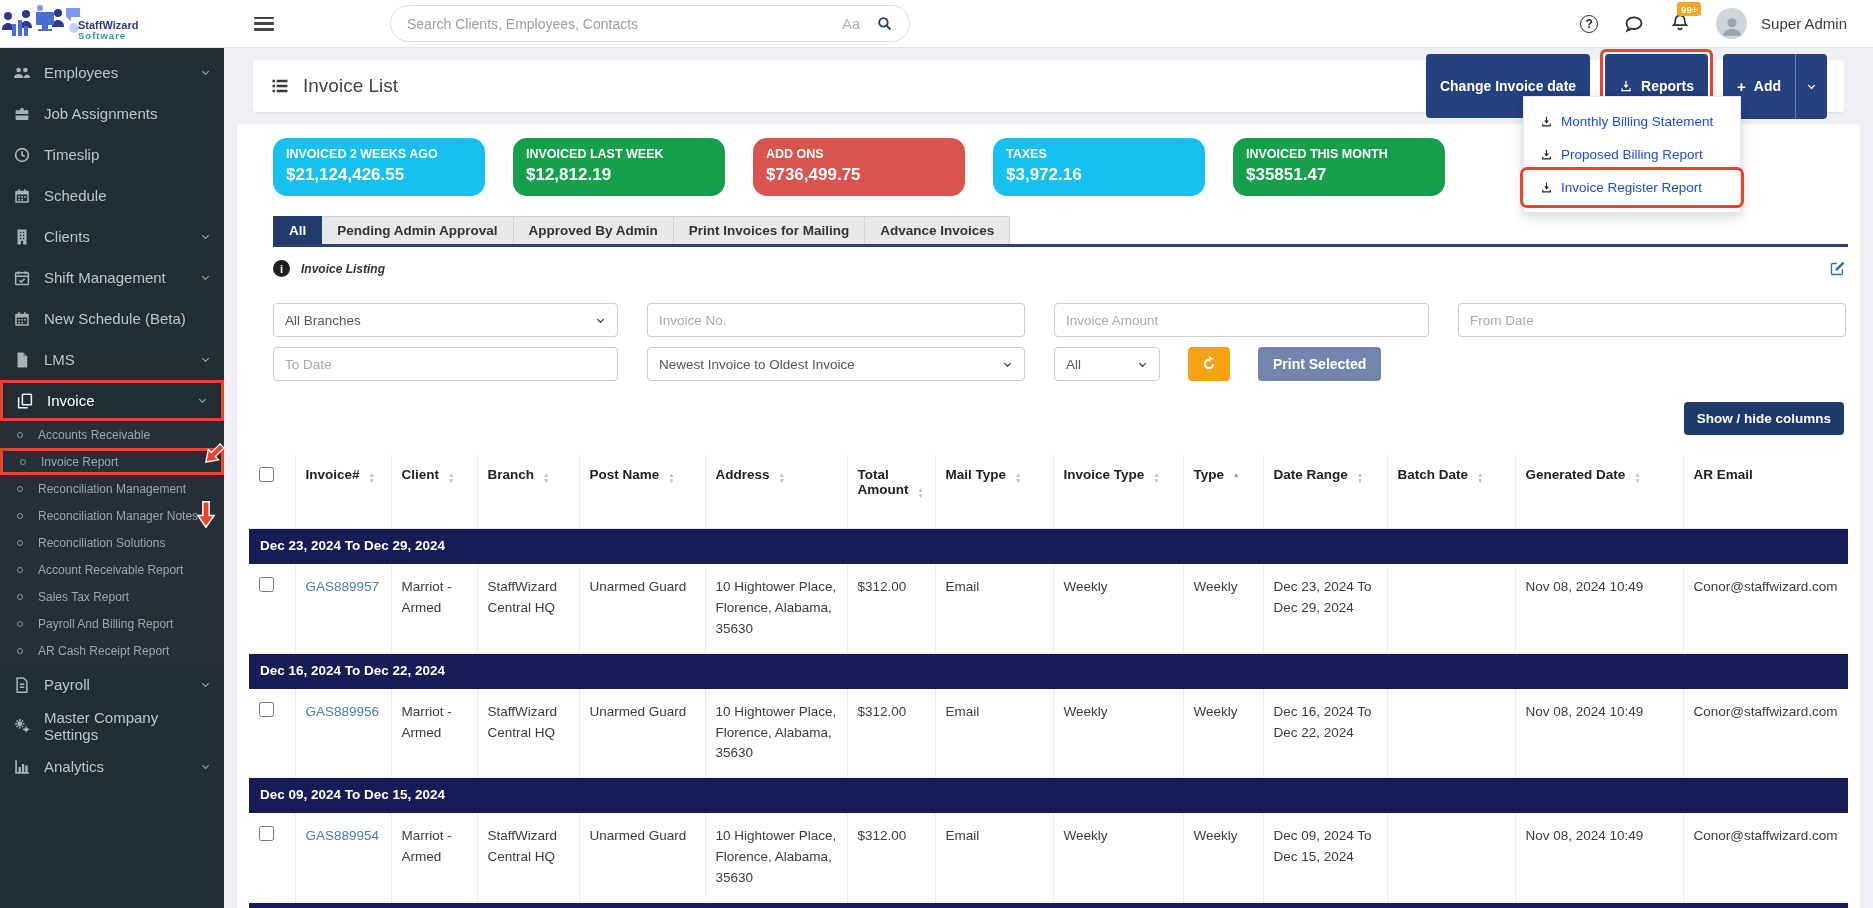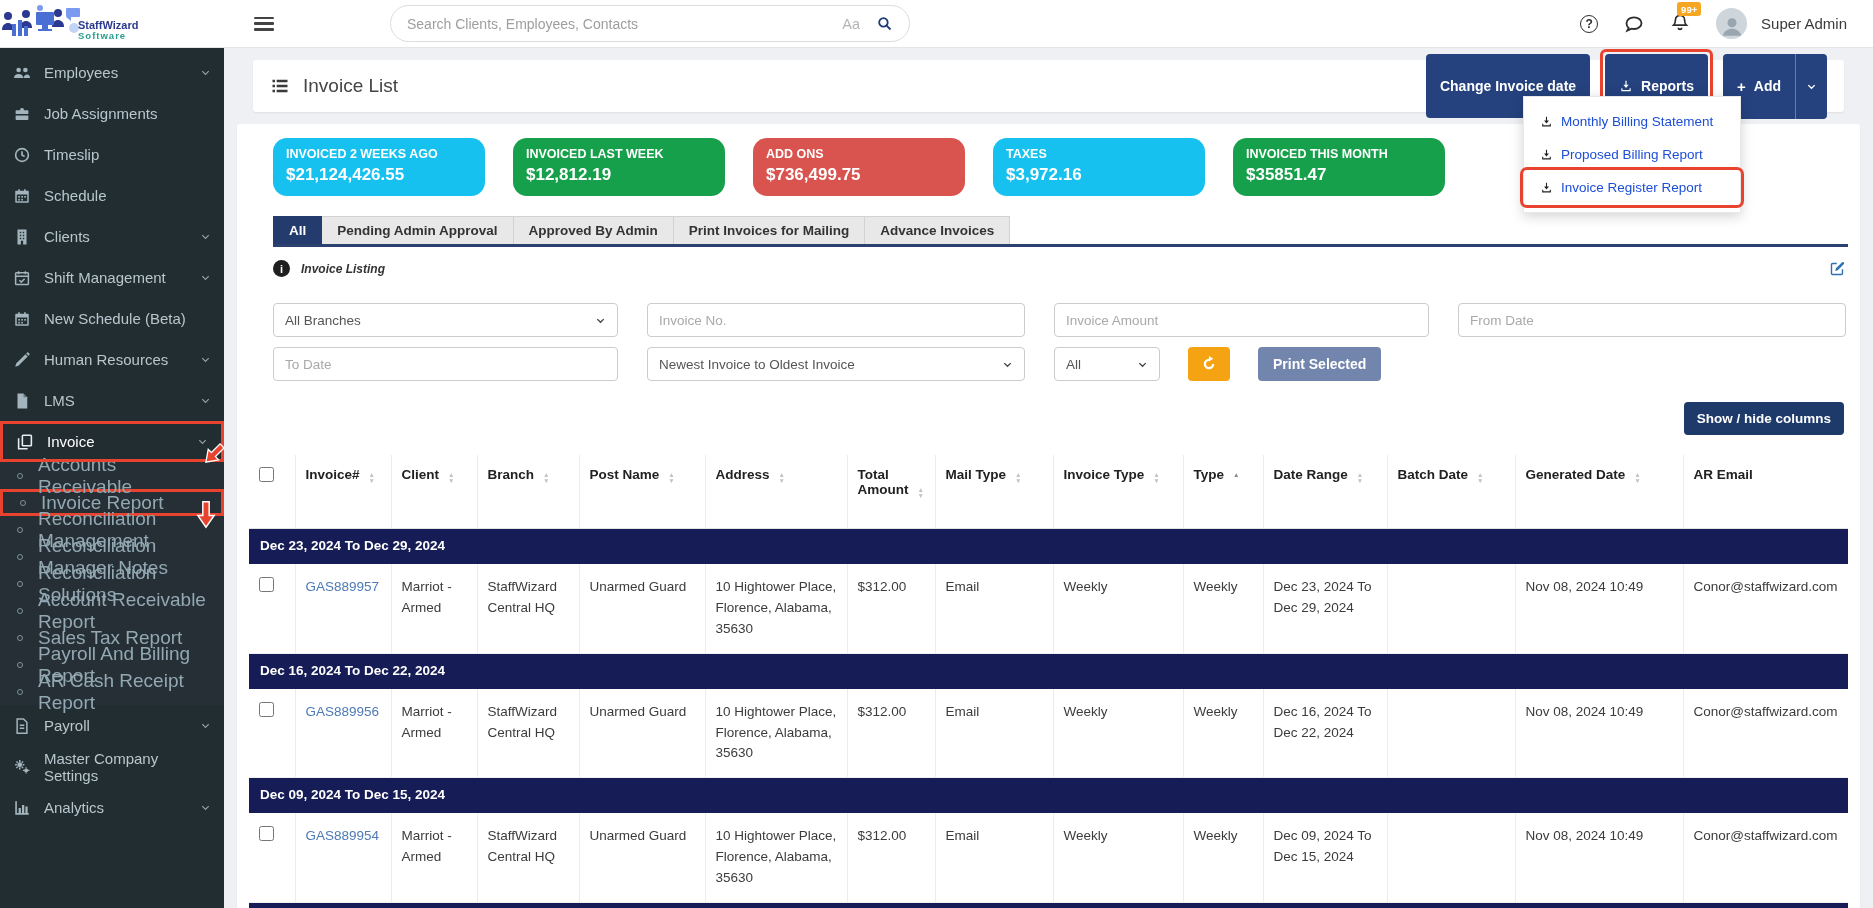--- a/index.html
+++ b/index.html
@@ -33,21 +33,21 @@
   .sidebar { position:absolute; top:32px; left:0; bottom:0; width:224px; background:#222d32; overflow:hidden; z-index:30; }
   .side-nav { padding-top:20px; position:relative; }
   .side-item { height:41px; display:flex; align-items:center; gap:13px; padding:0 13px; color:#b8c7ce; font-size:15px; cursor:pointer; position:relative; }
   .side-item .s-icon { width:18px; height:18px; color:#a3b4bc; flex:0 0 18px; }
   .side-item .s-icon svg { width:100%; height:100%; }
   .side-item .chev { width:11px; height:11px; margin-left:auto; color:#8fa3ac; }
   .side-item.active { color:#fff; }
   .side-item.active .s-icon { color:#e9eef0; }
   .side-item.annotated { border:3px solid #e8432e; }
   .submenu { background:#252f35; }
-  .sub-item { height:27px; display:flex; align-items:center; gap:15px; padding:0 13px 0 17px; color:#93a8b2; font-size:19px; cursor:pointer; }
+  .sub-item { height:27px; display:flex; align-items:center; gap:15px; padding:0 13px 0 17px; color:#93a8b2; font-size:12px; cursor:pointer; }
   .sub-item .bullet { width:6px; height:6px; border:1.6px solid #7f939d; border-radius:50%; flex:0 0 6px; }
   .sub-item.annotated { border:3px solid #e8432e; }
   .ann-arrow { position:absolute; z-index:50; pointer-events:none; }
   .ann-arrow svg { display:block; width:100%; height:100%; }
   .arrow-rot { transform:rotate(45deg); }
 
   
   .main { position:absolute; top:48px; left:224px; right:0; bottom:0; overflow:hidden; }
   .page-head { margin:12px 29px 0; background:#fff; border-radius:3px; height:52px; display:flex; align-items:center; padding:0 17px; box-shadow:0 1px 2px rgba(0,0,0,.07); position:relative; z-index:20; }
   .page-title { display:flex; align-items:center; gap:13px; font-size:19px; color:#454545; }
@@ -268,29 +268,20 @@
               <rect x="11" y="15.8" width="2.2" height="2.2"></rect>
             </g>
           </svg></span>
     <span class="lbl">New Schedule (Beta)</span>
     <svg class="chev" viewBox="0 0 24 24" fill="none" stroke="currentColor" stroke-width="2.6" style="visibility: hidden;">
           <path d="M5 9l7 7 7-7"></path>
         </svg>
   </div>
       <div class="side-item">
     <span class="s-icon"><svg viewBox="0 0 24 24" fill="currentColor">
-            <path d="M3 21l1.2-4.2L16.6 4.4l3 3L7.2 19.8zM17.6 3.4l1.4-1.4a1 1 0 0 1 1.4 0l1.6 1.6a1 1 0 0 1 0 1.4l-1.4 1.4z"></path>
-          </svg></span>
-    <span class="lbl">Human Resources</span>
-    <svg class="chev" viewBox="0 0 24 24" fill="none" stroke="currentColor" stroke-width="2.6">
-          <path d="M5 9l7 7 7-7"></path>
-        </svg>
-  </div>
-      <div class="side-item">
-    <span class="s-icon"><svg viewBox="0 0 24 24" fill="currentColor">
             <path d="M6 2h8l5 5v15H6z"></path>
             <path d="M14 2v5h5z" fill="#222d32" opacity=".45"></path>
           </svg></span>
     <span class="lbl">LMS</span>
     <svg class="chev" viewBox="0 0 24 24" fill="none" stroke="currentColor" stroke-width="2.6">
           <path d="M5 9l7 7 7-7"></path>
         </svg>
   </div>
       <div class="side-item active annotated">
     <span class="s-icon"><svg viewBox="0 0 24 24" fill="none" stroke="currentColor" stroke-width="2.1">

